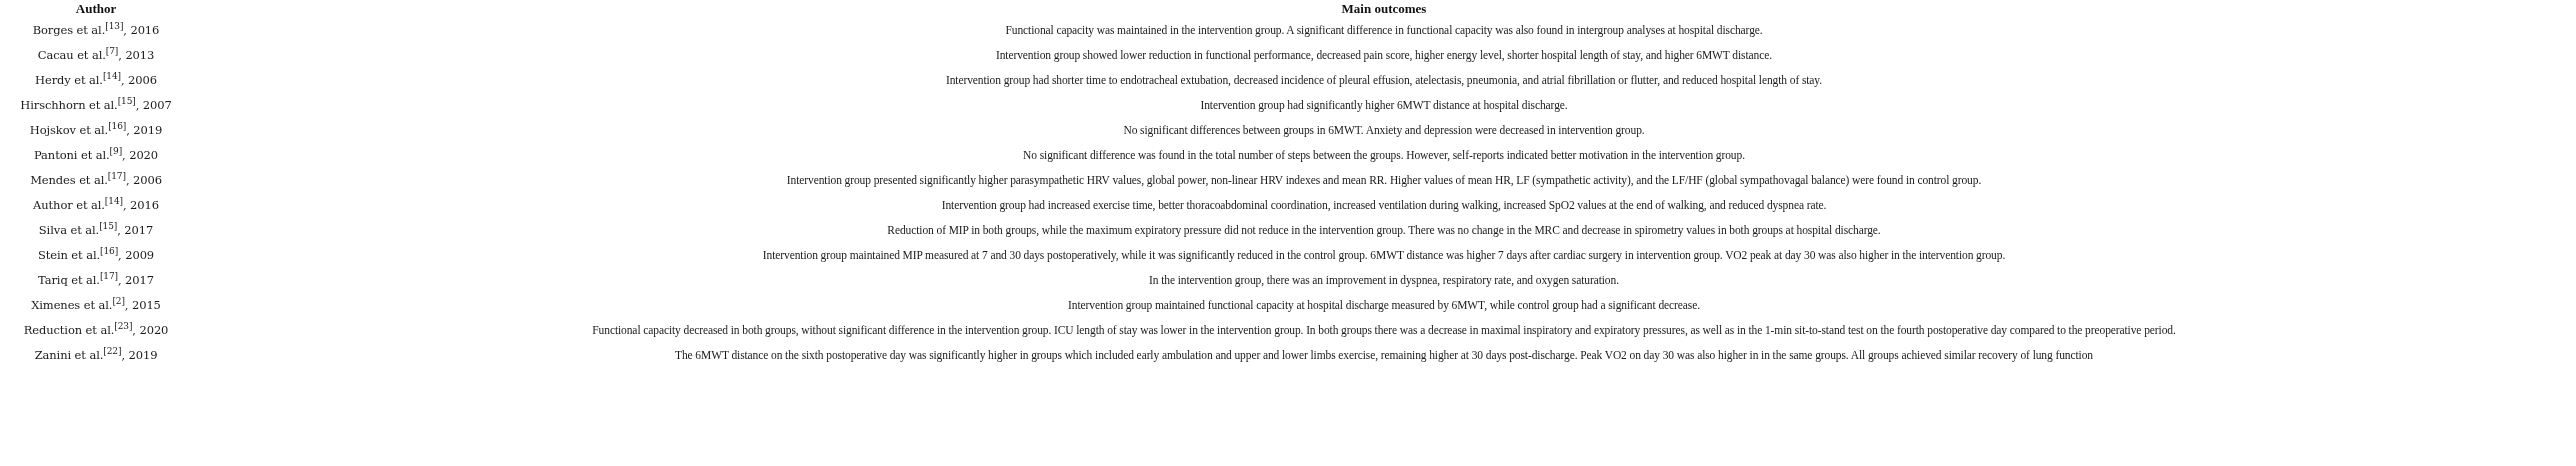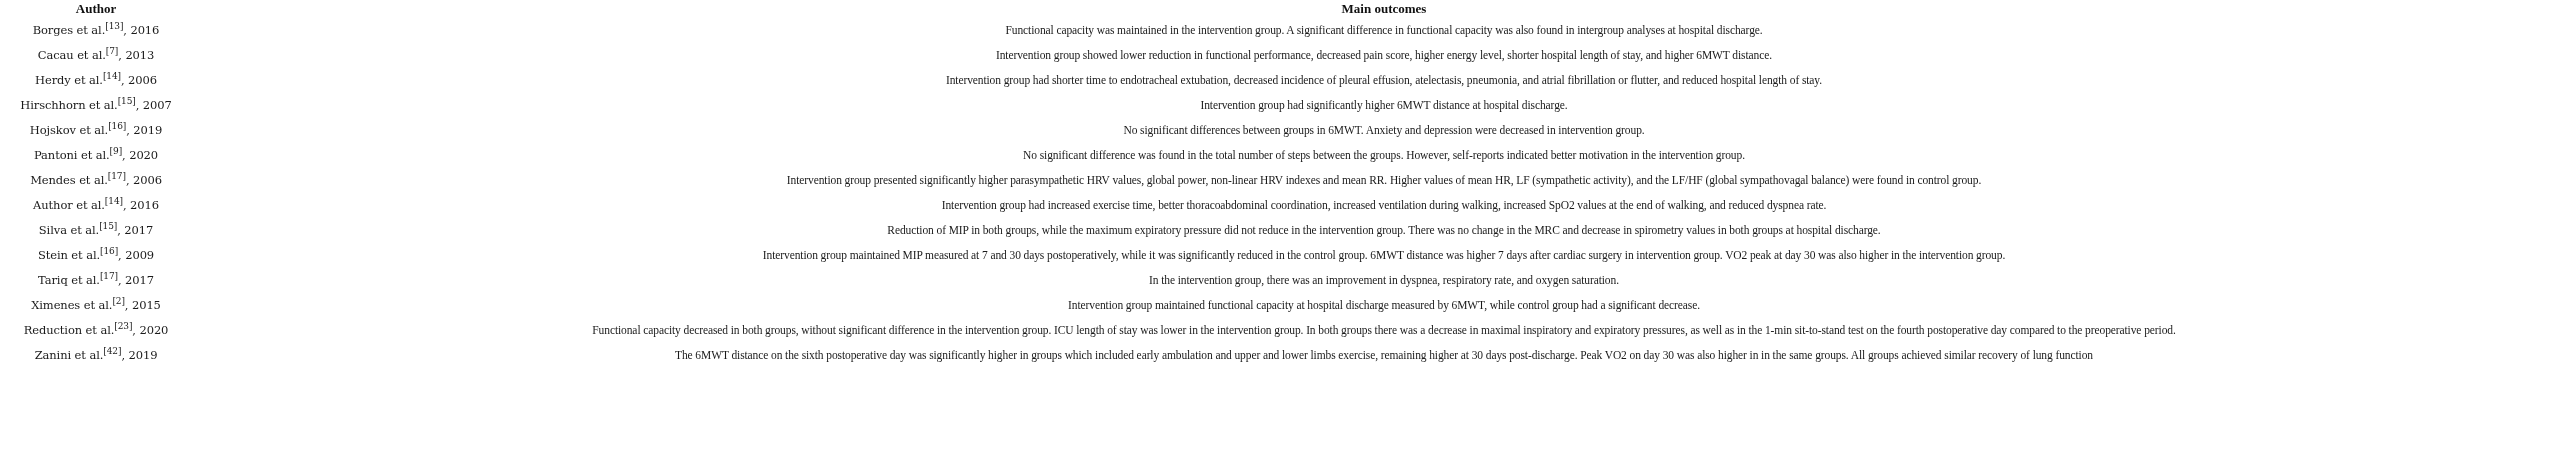--- a/index.html
+++ b/index.html
@@ -119,18 +119,18 @@
     </tr>
     <tr>
       <td class="author-cell"><span>Ximenes et al.</span><sup class="ref">[2]</sup><span>, 2015</span></td>
       <td class="outcome-cell">Intervention group maintained functional capacity at hospital discharge measured by 6MWT, while control group had a significant decrease.</td>
     </tr>
     <tr>
       <td class="author-cell"><span>Reduction et al.</span><sup class="ref">[23]</sup><span>, 2020</span></td>
       <td class="outcome-cell">Functional capacity decreased in both groups, without significant difference in the intervention group. ICU length of stay was lower in the intervention group. In both groups there was a decrease in maximal inspiratory and expiratory pressures, as well as in the 1-min sit-to-stand test on the fourth postoperative day compared to the preoperative period.</td>
     </tr>
     <tr>
-      <td class="author-cell"><span>Zanini et al.</span><sup class="ref">[42]</sup><span>, 2019</span></td>
+      <td class="author-cell"><span>Zanini et al.</span><sup class="ref">[22]</sup><span>, 2019</span></td>
       <td class="outcome-cell">The 6MWT distance on the sixth postoperative day was significantly higher in groups which included early ambulation and upper and lower limbs exercise, remaining higher at 30 days post-discharge. Peak VO2 on day 30 was also higher in in the same groups. All groups achieved similar recovery of lung function</td>
     </tr>
   </tbody>
 </table>
 
 
 </body></html>

